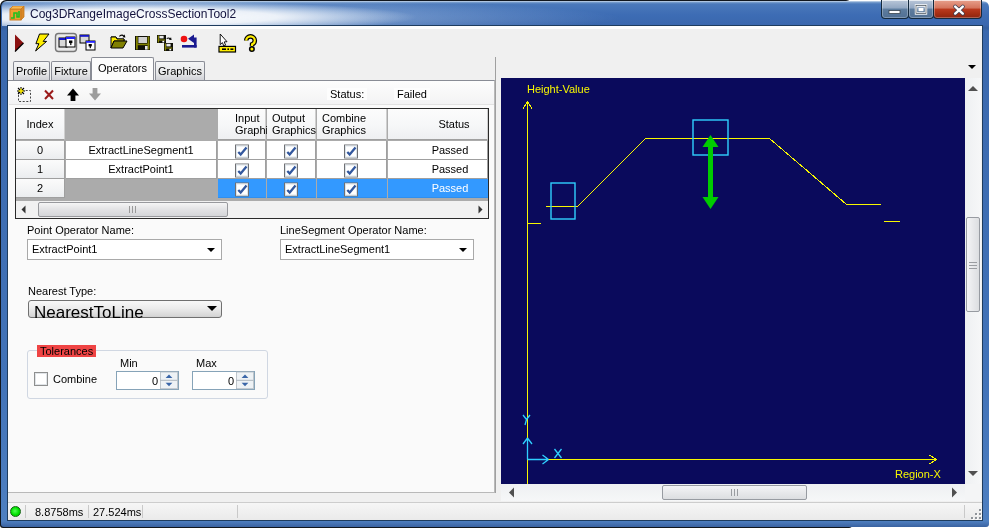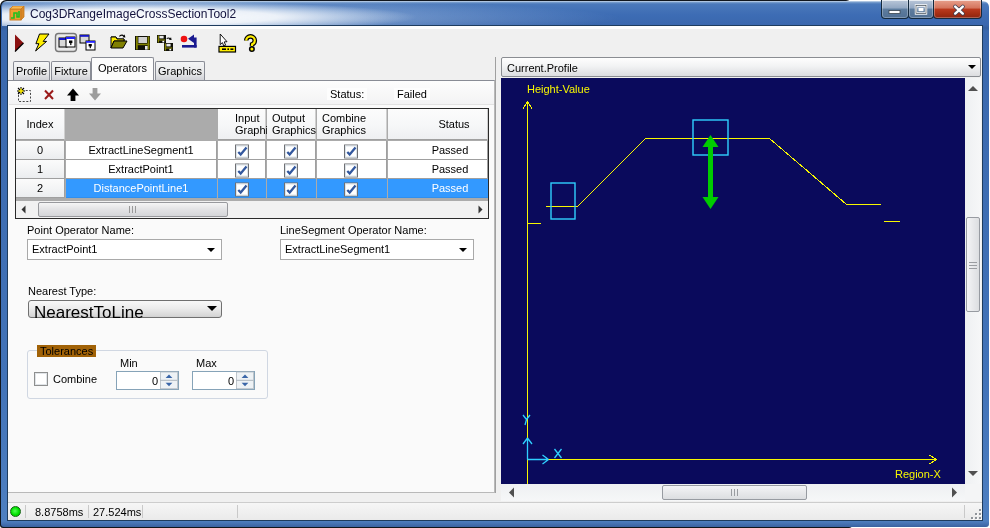--- a/index.html
+++ b/index.html
@@ -181,21 +181,20 @@
   <div class="gh" style="left:218px;top:109px;width:48px;height:31px;padding:3px 0 0 17px">Input Graphics</div>
   <div class="gh" style="left:267px;top:109px;width:49px;height:31px;padding:3px 0 0 5px">Output Graphics</div>
   <div class="gh" style="left:388px;top:109px;width:100px;height:31px;text-align:center;padding-top:9px;padding-left:33px">Status</div>
   <div class="gh" style="left:317px;top:109px;width:70px;height:31px;padding:3px 0 0 5px">Combine Graphics</div>
 
   <div class="rowhdr" style="left:16px;top:141px;width:49px;height:19px;padding-top:3px">0</div>
   <div class="rowhdr" style="left:16px;top:160px;width:49px;height:19px;padding-top:3px">1</div>
   <div class="rowhdr" style="left:16px;top:179px;width:49px;height:19px;padding-top:3px">2</div>
   <div class="cell" style="left:66px;top:141px;width:151px;height:19px;padding-top:3px">ExtractLineSegment1</div>
   <div class="cell" style="left:66px;top:160px;width:151px;height:19px;padding-top:3px">ExtractPoint1</div>
-  <div class="cell sel" style="left:66px;top:179px;width:151px;height:19px;padding-top:3px">DistancePointLine1</div>
   <div class="cell" style="left:218px;top:141px;width:48px;height:19px"></div>
   <div class="cell" style="left:267px;top:141px;width:49px;height:19px"></div>
   <div class="cell" style="left:317px;top:141px;width:70px;height:19px"></div>
   <div class="cell" style="left:388px;top:141px;width:100px;height:19px;padding-top:3px"><span style="margin-left:25px">Passed</span></div>
   <div class="cell" style="left:218px;top:160px;width:48px;height:19px"></div>
   <div class="cell" style="left:267px;top:160px;width:49px;height:19px"></div>
   <div class="cell" style="left:317px;top:160px;width:70px;height:19px"></div>
   <div class="cell" style="left:388px;top:160px;width:100px;height:19px;padding-top:3px"><span style="margin-left:25px">Passed</span></div>
   <div class="cell sel" style="left:218px;top:179px;width:48px;height:19px"></div>
   <div class="cell sel" style="left:267px;top:179px;width:49px;height:19px"></div>
@@ -248,21 +247,21 @@
   <div class="lbl" style="left:280px;top:224px">LineSegment Operator Name:</div>
   <div class="flatcombo" style="left:27px;top:239px;width:195px">ExtractPoint1</div>
   <div class="darr" style="left:207px;top:248px"></div>
   <div class="flatcombo" style="left:280px;top:239px;width:194px">ExtractLineSegment1</div>
   <div class="darr" style="left:459px;top:248px"></div>
   <div class="lbl" style="left:28px;top:285px">Nearest Type:</div>
   <div class="nicecombo" style="left:28px;top:300px;width:194px">NearestToLine</div>
   <div class="darr" style="left:207px;top:306px;border-left:5px solid transparent;border-right:5px solid transparent;border-top:5.5px solid #000"></div>
 
   <div id="gbox"></div>
-  <div class="lbl" style="left:37px;top:345px;background:#a16207;padding:0 3px">Tolerances</div>
+  <div class="lbl" style="left:37px;top:345px;background:#ef4444;padding:0 3px">Tolerances</div>
   <div class="lbl" style="left:120px;top:357px">Min</div>
   <div class="lbl" style="left:196px;top:357px">Max</div>
   <svg class="abs" style="left:34px;top:372px;width:14px;height:14px" viewBox="0 0 14 14">
     <rect x="0.5" y="0.5" width="13" height="13" fill="#fff" stroke="#8e8f8f"></rect>
     <rect x="1.5" y="1.5" width="11" height="11" fill="none" stroke="#e0e4e8"></rect>
   </svg>
   <div class="lbl" style="left:53px;top:373px">Combine</div>
   <div class="spin" style="left:116px;top:371px"></div>
   <div class="spin" style="left:192px;top:371px"></div>
   <div class="lbl" style="left:116px;top:375px;width:42px;text-align:right">0</div>
@@ -274,21 +273,20 @@
       <polygon points="53,3.6 56.4,7 49.6,7" fill="#3a66a8"></polygon>
       <polygon points="53,15.2 56.4,11.8 49.6,11.8" fill="#3a66a8"></polygon>
       <rect x="120.5" y="1" width="17" height="8.2" fill="#eef2f5" stroke="#b0b8c0" stroke-width="0.8"></rect>
       <rect x="120.5" y="9.5" width="17" height="8.2" fill="#eef2f5" stroke="#b0b8c0" stroke-width="0.8"></rect>
       <polygon points="129,3.6 132.4,7 125.6,7" fill="#3a66a8"></polygon>
       <polygon points="129,15.2 132.4,11.8 125.6,11.8" fill="#3a66a8"></polygon>
     </g>
   </svg>
 
   <div id="rline"></div>
-  <div id="rcombo">Current.Profile</div>
   <div class="darr" style="left:968px;top:65px"></div>
   <svg id="plot" viewBox="0 0 464 406">
     <rect x="0" y="0" width="464" height="406" fill="#0a0a5c"></rect>
     <g stroke="#f8f800" fill="none" stroke-width="1" shape-rendering="crispEdges">
       <path d="M26.5,23 L26.5,406"></path>
       <path d="M26.5,23 L22,31 M26.5,23 L31,31"></path>
       <path d="M26.5,145 L40,145"></path>
       <path d="M26.5,381.5 L436,381.5"></path>
       <path d="M436,381.5 L428,377 M436,381.5 L428,386"></path>
       <path d="M45,128 L77,128 L145,60 L268,60 L345,126 L380,126"></path>

